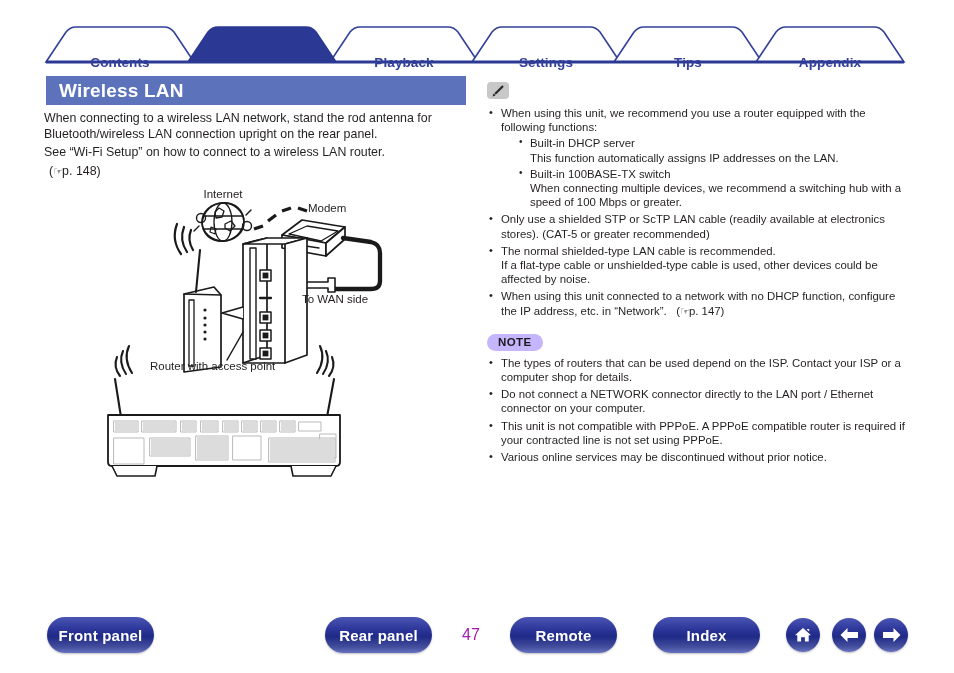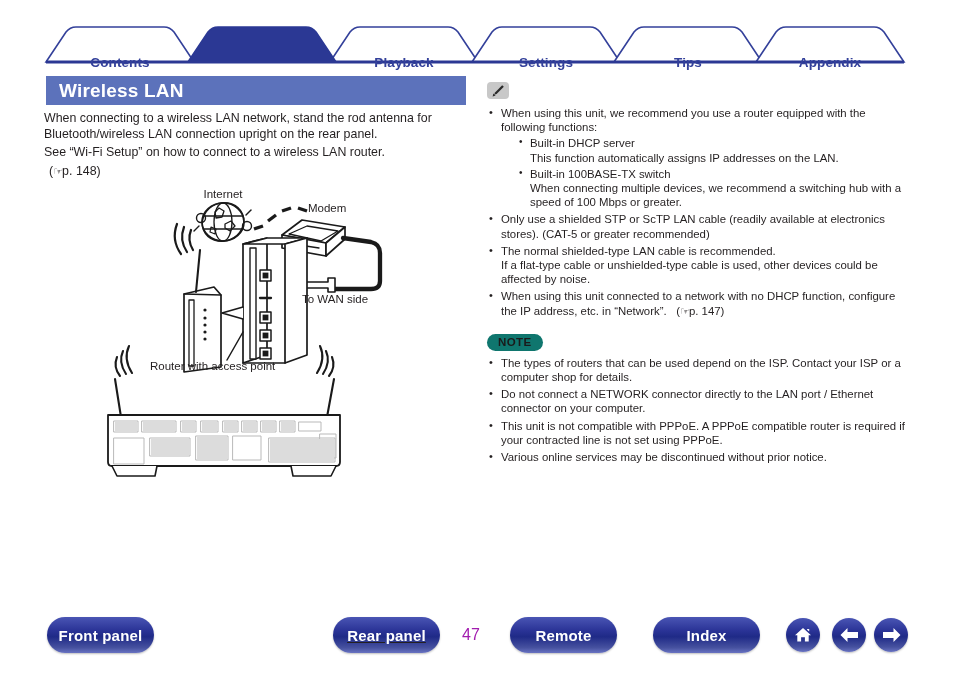--- a/index.html
+++ b/index.html
@@ -105,21 +105,21 @@
     width: 22px;
     height: 17px;
     border-radius: 4px;
     background: #c8c8c8;
     display: inline-flex;
     align-items: center;
     justify-content: center;
   }
   .badge-note {
     display: inline-block;
-    background: #0f766e;
+    background: #c4b5fd;
     color: #1a1a1a;
     border-radius: 9px;
     font-size: 11.5px;
     font-weight: bold;
     padding: 2px 11px 3px 11px;
     letter-spacing: 0.4px;
   }
   ul.note-list {
     list-style: none;
     margin: 5px 0 0 0;
@@ -430,21 +430,21 @@
       <li>Various online services may be discontinued without prior notice.</li>
     </ul>
   </div>
 </div>
 
 <div id="footer">
 
   <div class="pill" style="left:47px;  width:107px;">
     <span>Front panel</span>
   </div>
-  <div class="pill" style="left:333px; width:107px;text-decoration:underline;">
+  <div class="pill" style="left:325px; width:107px;">
     <span>Rear panel</span>
   </div>
 
   <div id="page-number">47</div>
 
   <div class="pill" style="left:510px; width:107px;">
     <span>Remote</span>
   </div>
   <div class="pill" style="left:653px; width:107px;">
     <span>Index</span>

